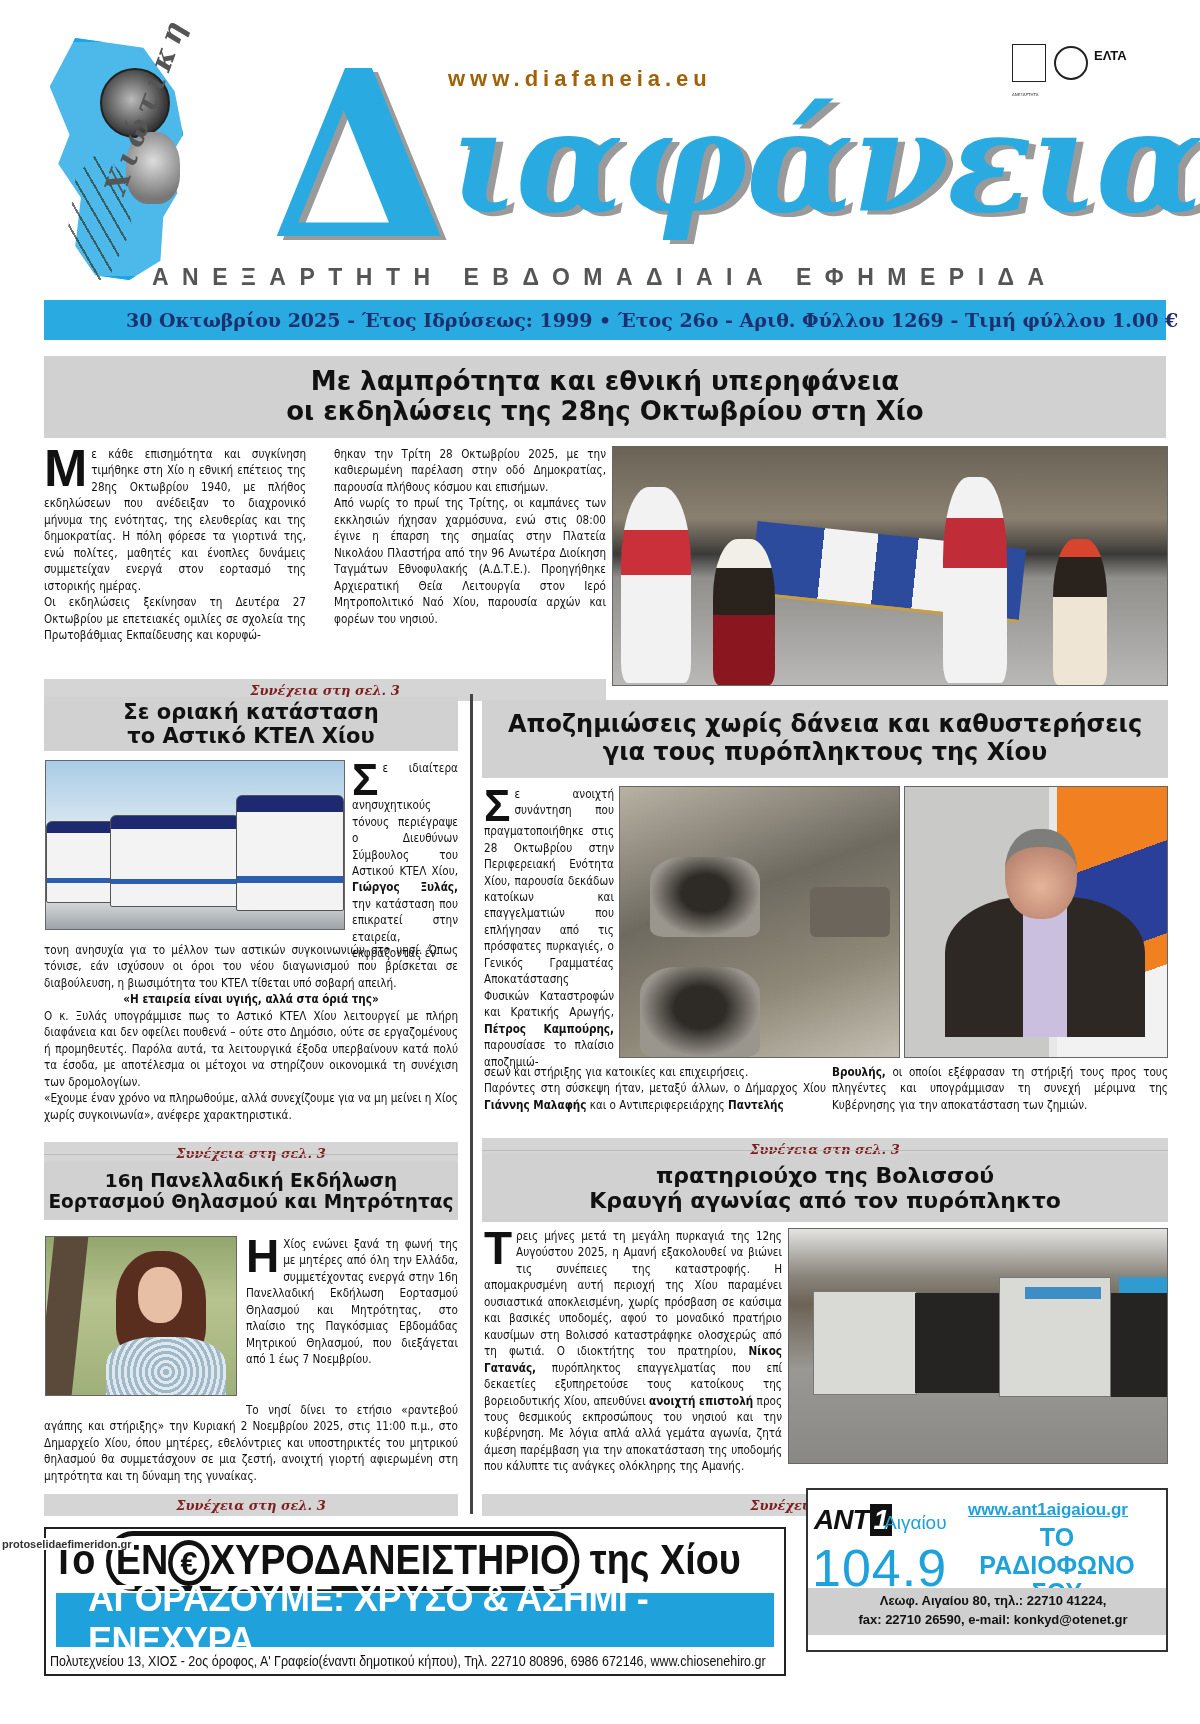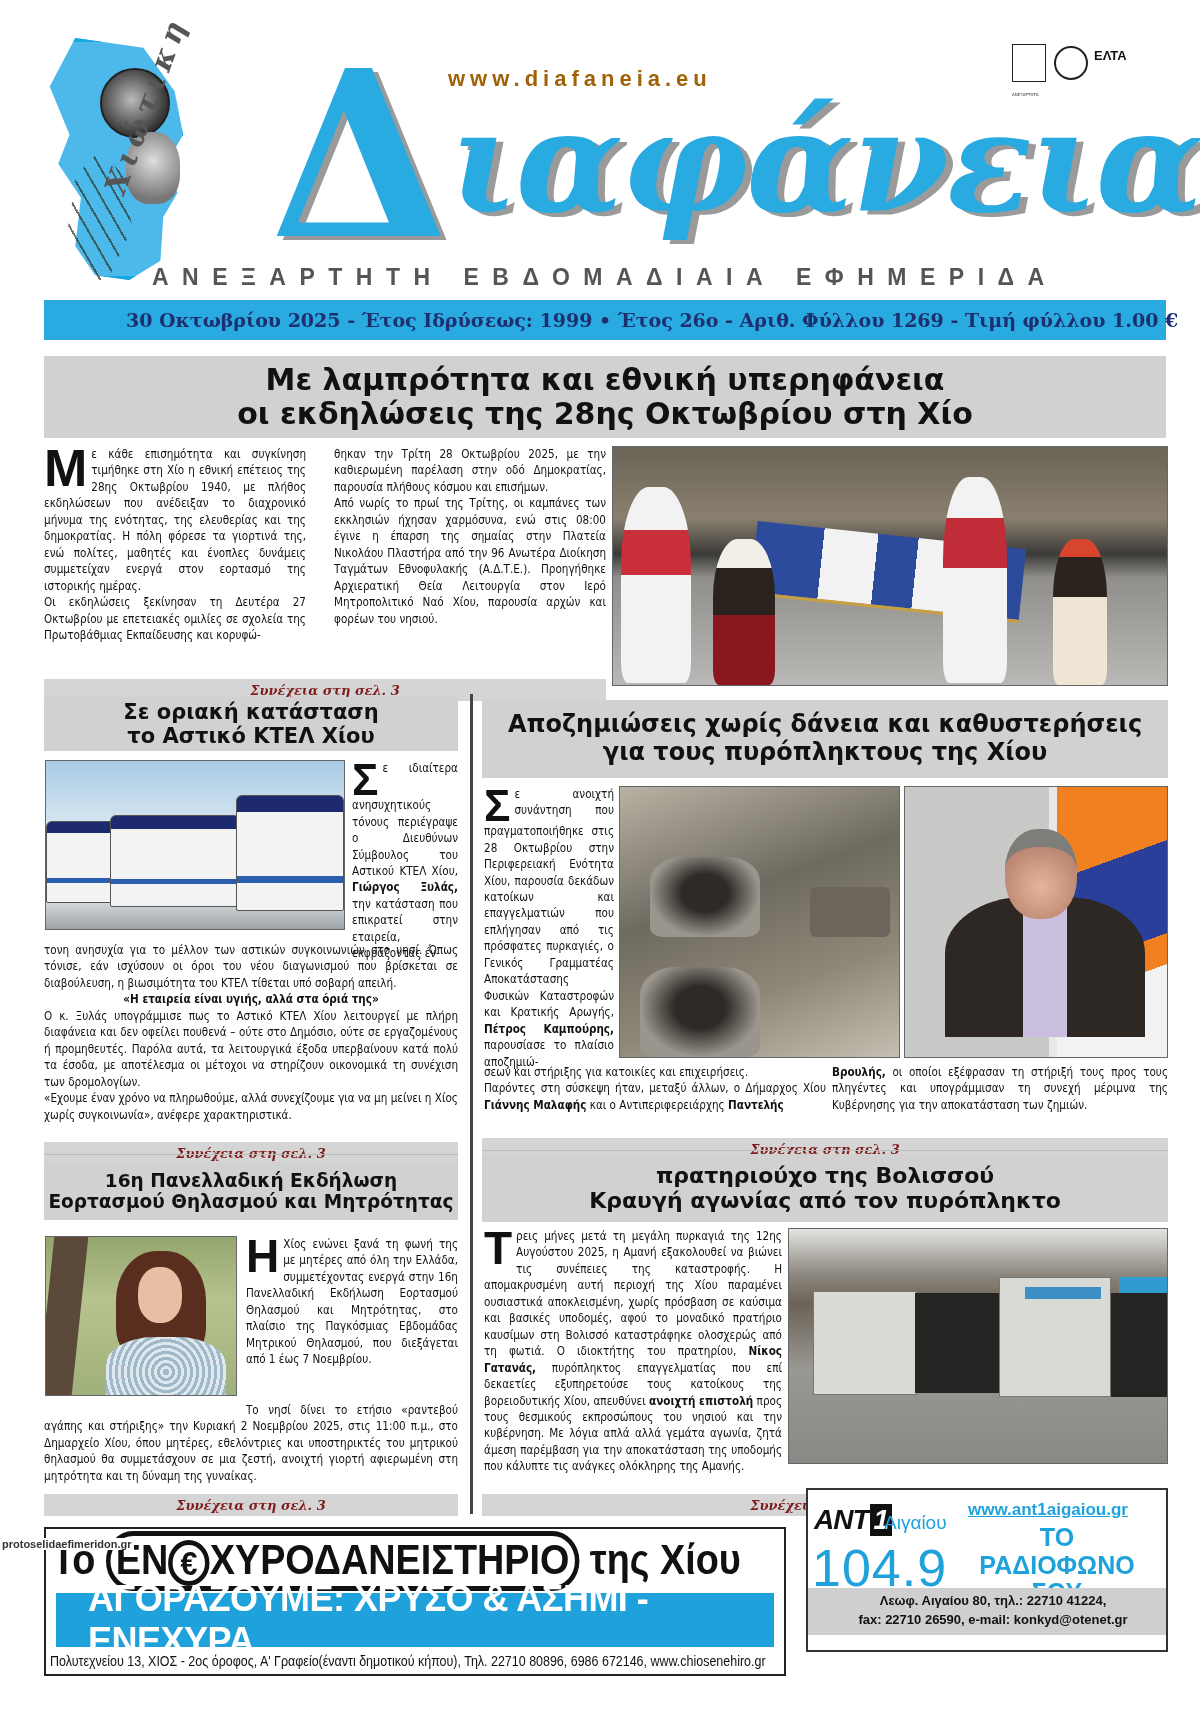--- a/index.html
+++ b/index.html
@@ -127,21 +127,21 @@
     <div class="badge-seal"></div>
     <div class="badge-elta">ΕΛΤΑ</div>
     <div class="badge-caption">ΑΝΕΞΑΡΤΗΤΑ</div>
   </div>
 
   <div class="subtitle">ΑΝΕΞΑΡΤΗΤΗ ΕΒΔΟΜΑΔΙΑΙΑ ΕΦΗΜΕΡΙΔΑ</div>
   <div class="dateline">30 Οκτωβρίου 2025 - Έτος Ιδρύσεως: 1999 • Έτος 26ο - Αριθ. Φύλλου 1269 - Τιμή φύλλου 1.00  €</div>
 </header>
 
 <section>
-  <div class="headline-box" style="left:44px;top:356px;width:1122px;height:82px;font-size:30px;">
+  <div class="headline-box" style="left:44px;top:356px;width:1122px;height:82px;font-size:26px;">
     <div>
       <div>Με λαμπρότητα και εθνική υπερηφάνεια</div>
       <div>οι εκδηλώσεις της 28ης Οκτωβρίου στη Χίο</div>
     </div>
   </div>
 
   <div class="body-text" style="left:44px;top:446px;width:262px;">
     <span class="dropcap" style="font-size:52px;">Μ</span>
     <p>ε κάθε επισημότητα και συγκίνηση τιμήθηκε στη Χίο η εθνική επέτειος της 28ης Οκτωβρίου 1940, με πλήθος εκδηλώσεων που ανέδειξαν το διαχρονικό μήνυμα της ενότητας, της ελευθερίας και της δημοκρατίας. Η πόλη φόρεσε τα γιορτινά της, ενώ πολίτες, μαθητές και ένοπλες δυνάμεις συμμετείχαν ενεργά στον εορτασμό της ιστορικής ημέρας.</p>
     <p>Οι εκδηλώσεις ξεκίνησαν τη Δευτέρα 27 Οκτωβρίου με επετειακές ομιλίες σε σχολεία της Πρωτοβάθμιας Εκπαίδευσης και κορυφώ-</p>

